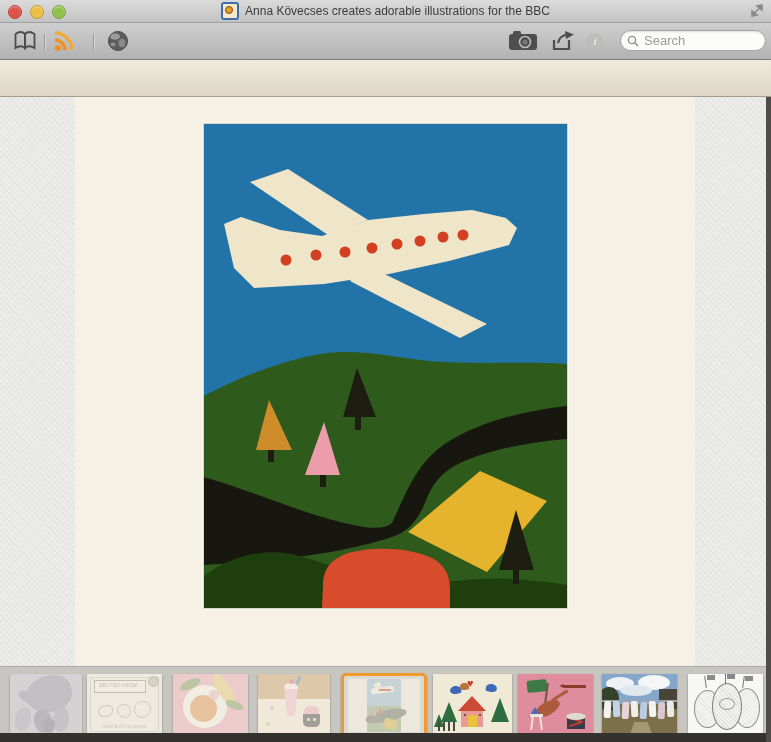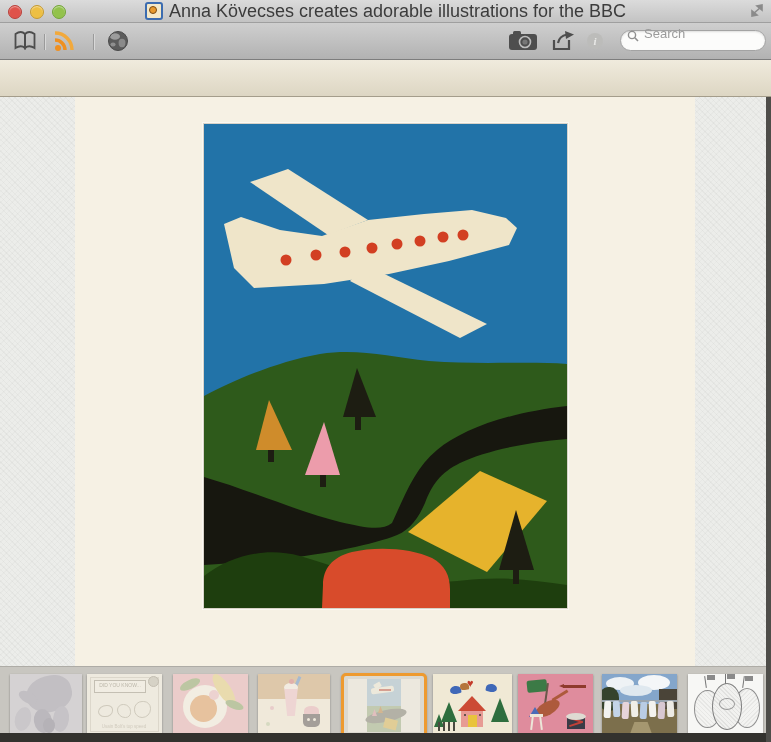--- a/index.html
+++ b/index.html
@@ -11,29 +11,29 @@
     display:flex;align-items:center;justify-content:center;}
   .tlights{position:absolute;left:8px;top:5px;display:flex;gap:8px;}
   .tlight{width:12px;height:12px;border-radius:50%;box-shadow:inset 0 1px 1px rgba(255,255,255,.5);}
   .tl-red{background:#df524a;border:1px solid #b8423c;}
   .tl-yellow{background:#edbf43;border:1px solid #c49a33;}
   .tl-green{background:#93c24c;border:1px solid #74a53a;}
   .favicon{width:14px;height:14px;border:2px solid #3c6cb0;border-radius:3px;background:#f5e9c8;
     margin-right:6px;position:relative;flex:0 0 auto;}
   .favicon i{position:absolute;left:2px;top:2px;width:6px;height:6px;border-radius:50%;
     background:#e89a2e;border:1px solid #7a4a12;}
-  .title-text{font-size:18px;color:#3c3c3c;white-space:nowrap;text-align:center;}
+  .title-text{font-size:12px;color:#3c3c3c;white-space:nowrap;text-align:center;}
   .resize-grip{position:absolute;right:6px;top:4px;width:16px;height:14px;color:#8b8b8b;}
   
   .toolbar{position:absolute;left:0;top:23px;width:771px;height:36px;
     background:linear-gradient(#cfcfcf,#b2b2b2);border-bottom:1px solid #7d7d7d;}
   .tb-icon{position:absolute;top:7px;height:22px;cursor:default;}
   .tb-sep{position:absolute;top:11px;width:1px;height:16px;background:#9a9a9a;box-shadow:1px 0 0 #d8d8d8;}
   .searchbox{position:absolute;left:620px;top:7px;width:146px;height:21px;background:#fcfcfb;
-    border:1px solid #a3a3a3;border-radius:11px;display:flex;align-items:flex-end;padding:8px 6px;box-sizing:border-box;
+    border:1px solid #a3a3a3;border-radius:11px;display:flex;align-items:center;padding:0 6px;box-sizing:border-box;
     box-shadow:inset 0 1px 2px rgba(0,0,0,.12);}
   .searchbox input{border:none;outline:none;background:transparent;width:100%;
     font-size:13px;color:#555;font-family:"Liberation Sans",sans-serif;}
   .searchbox input::placeholder{color:#9b9b9b;}
   
   .navbar{position:absolute;left:0;top:60px;width:771px;height:36px;
     background:linear-gradient(#f0ebdd,#ddd6c3);border-bottom:1px solid #a49d8b;}
   .backbtn{position:absolute;left:10px;top:7px;width:110px;height:25px;}
   .backbtn svg{position:absolute;left:0;top:0;}
   .backbtn span{position:absolute;left:26px;top:4px;font-size:13px;color:#4c4638;

